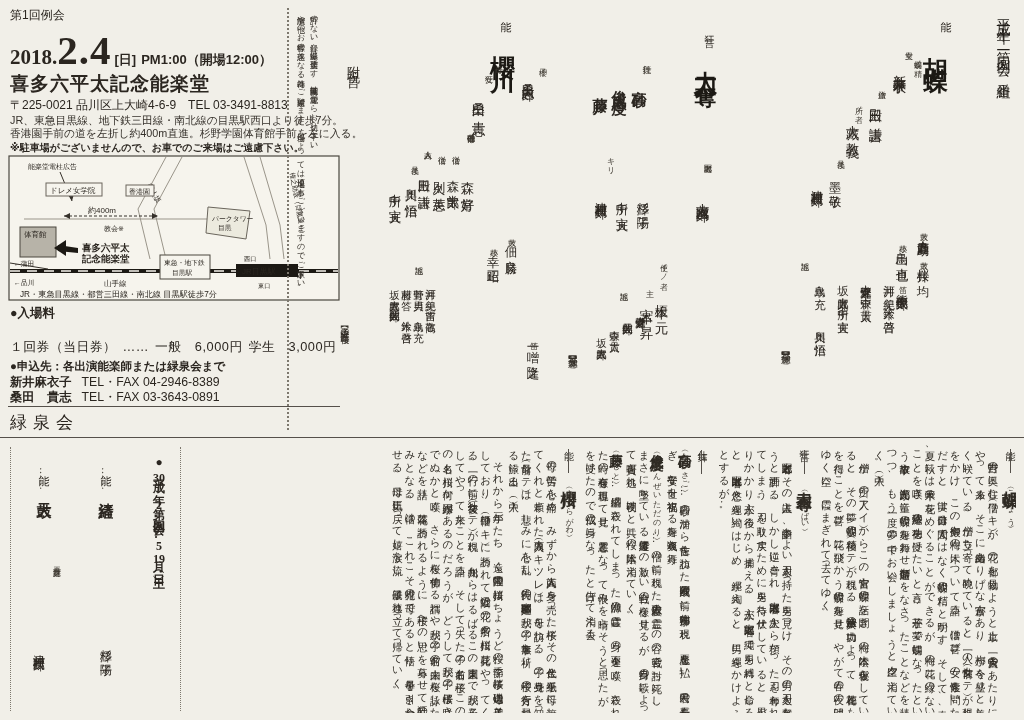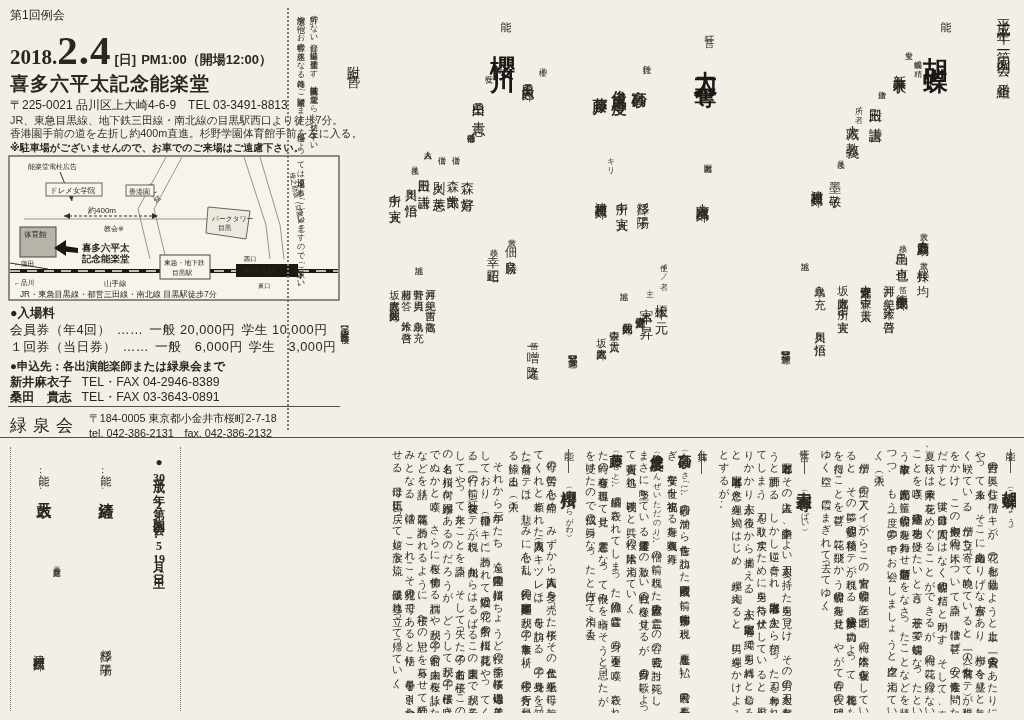--- a/index.html
+++ b/index.html
@@ -128,37 +128,34 @@
     <rect x="228" y="109" width="62" height="13" fill="#1c1914"></rect>
     <text x="234" y="119" font-size="8" fill="#f6f4ed">JR目黒駅</text>
     <text x="250" y="133" font-size="6.2">東口</text>
     <text x="6" y="111" font-size="6.8">←蒲田</text>
     <text x="6" y="130" font-size="6.8">←品川</text>
     <text x="96" y="131" font-size="7.5">山手線</text>
     <text x="12" y="142" font-size="8.2">JR・東急目黒線・都営三田線・南北線 目黒駅徒歩7分</text>
   </svg>
 
   <div class="abs sans feeh" style="left:10px;top:305px">●入場料</div>
-  <div class="abs sans feerow" style="left:10px;top:322px">
-    <span>会員券（年4回）</span><span>……</span><span>一般 20,000円</span><span>学生 10,000円</span>
-  </div>
   <div class="abs sans feerow" style="left:10px;top:339px">
     <span>１回券（当日券）</span><span>……</span><span>一般　6,000円</span><span>学生　3,000円</span>
   </div>
   <div class="abs sans applyh" style="left:10px;top:359px">●申込先：各出演能楽師または緑泉会まで</div>
   <div class="abs sans contact" style="left:10px;top:374px">
     <span class="cn">新井麻衣子</span><span>TEL・FAX 04-2946-8389</span>
   </div>
   <div class="abs sans contact" style="left:10px;top:389px">
     <span class="cn">桑田　貴志</span><span>TEL・FAX 03-3643-0891</span>
   </div>
 
   <div class="hline" style="left:8px;top:406px;width:332px"></div>
   <div class="abs" style="left:10px;top:411px">
-    <span class="orgname">緑泉会</span><span class="orgbox sans"><span style="display:block">〒184-0005 東京都小金井市桜町2-7-18</span><span style="display:block">tel. 042-386-2131　fax. 042-386-2132</span></span>
+    <span class="orgname">緑泉会</span>
   </div>
 
   <div class="dotv" style="left:287px;top:8px;height:422px"></div>
   <div class="abs v" style="left:294px;top:10px;height:420px;font-size:8px;letter-spacing:0;line-height:13px;color:#35302a">
     <div>許可のない録音、撮影は一切禁止です。携帯電話は電源からお切り下さい。</div>
     <div>演能や他のお客様の迷惑となる行為はご遠慮願います。場合によっては退場頂く事もございますのでご了承下さい。</div>
   </div>
 
   <div class="c banner" style="left:994px;top:8px">平成三十年　第一回例会　番組</div>
 

